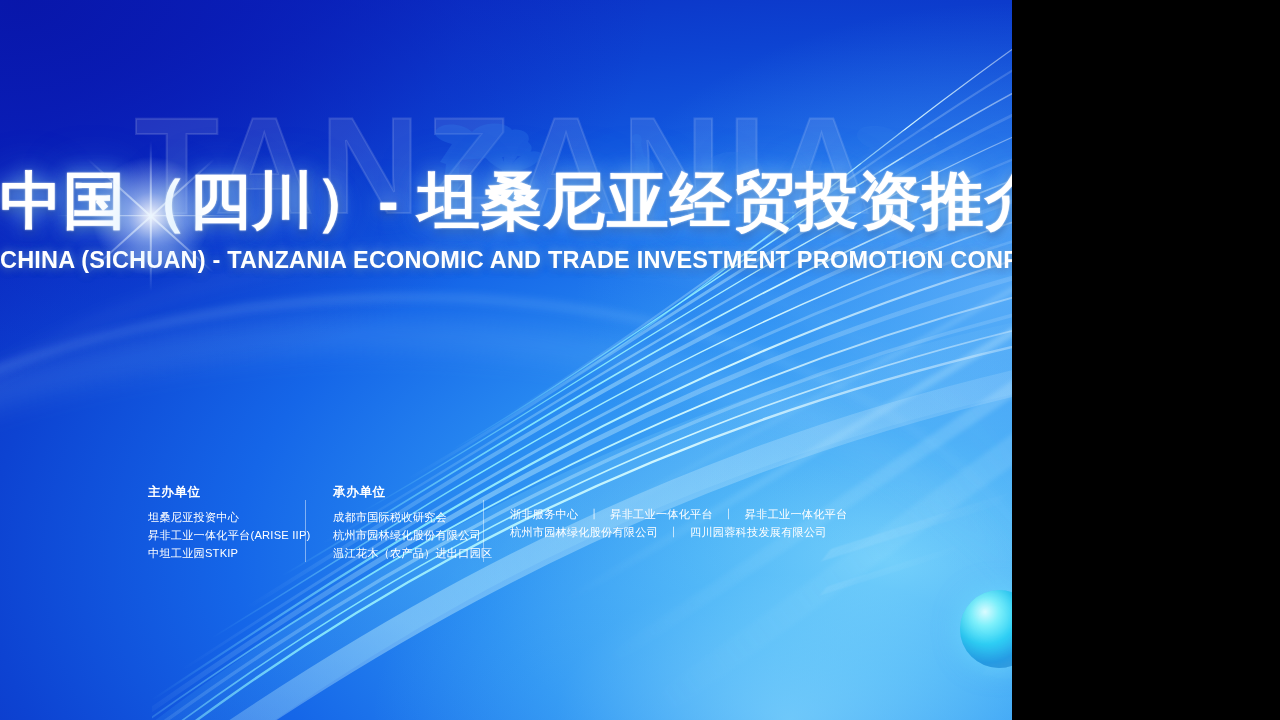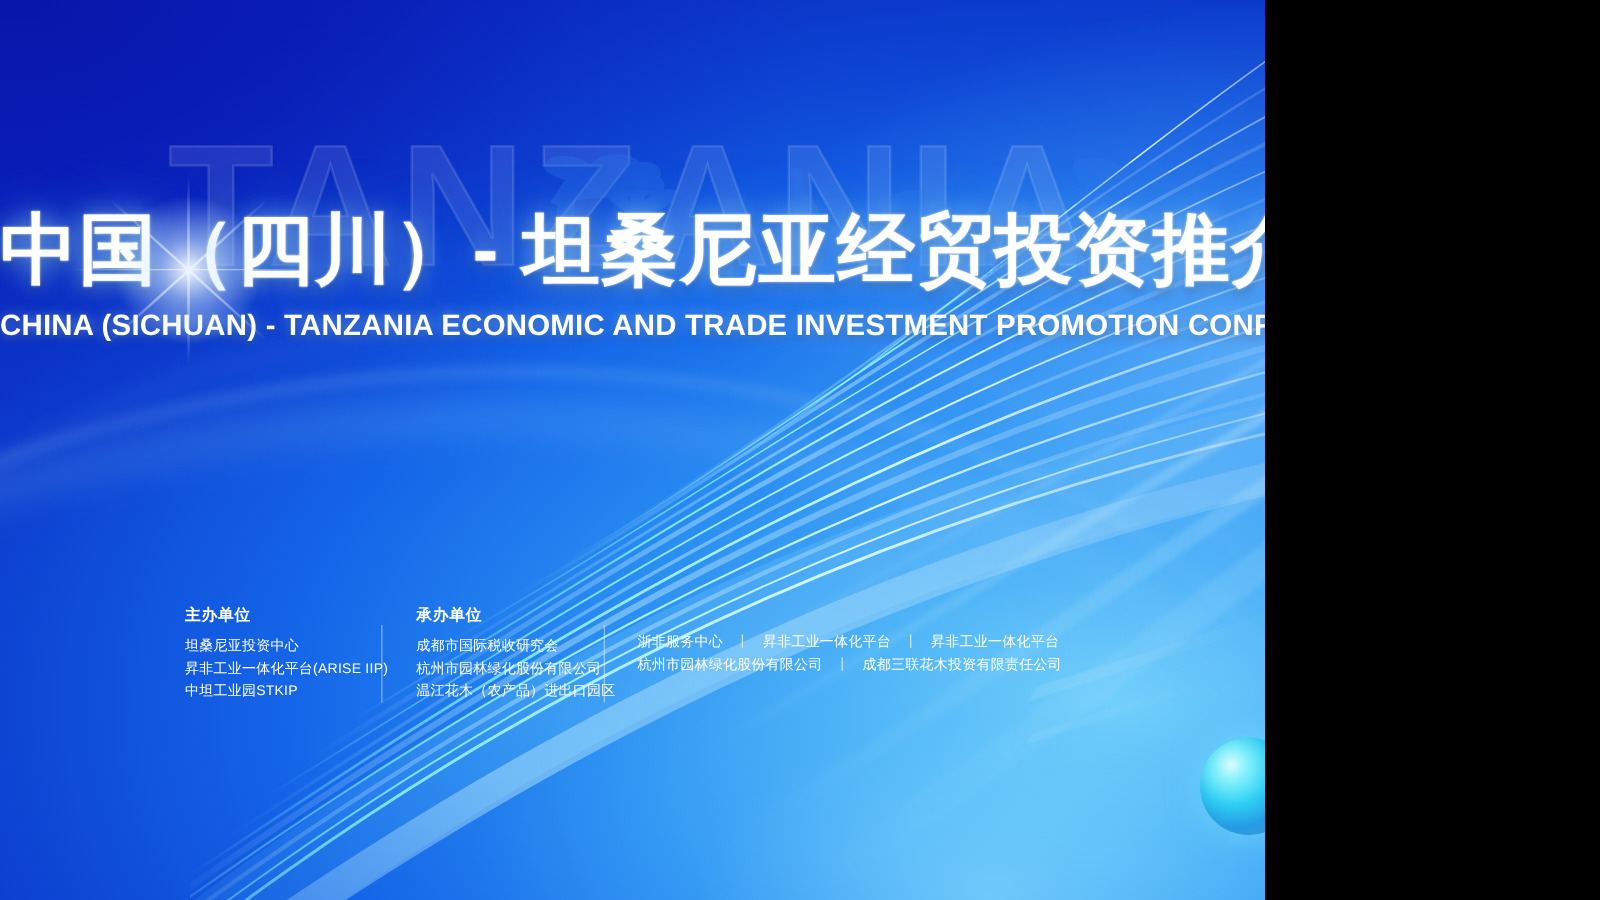--- a/index.html
+++ b/index.html
@@ -385,19 +385,19 @@
         <span class="org-sep">丨</span>
         <span>昇非工业一体化平台</span>
         <span class="org-sep">丨</span>
         <span>昇非工业一体化平台</span>
       </div>
 
 
       <div class="org-line">
         <span>杭州市园林绿化股份有限公司</span>
         <span class="org-sep">丨</span>
-        <span>成都三联花木投资有限责任公司</span>
+        <span>四川园蓉科技发展有限公司</span>
       </div>
     </div>
   </div>
 
 
 </div>
 
 </body></html>

